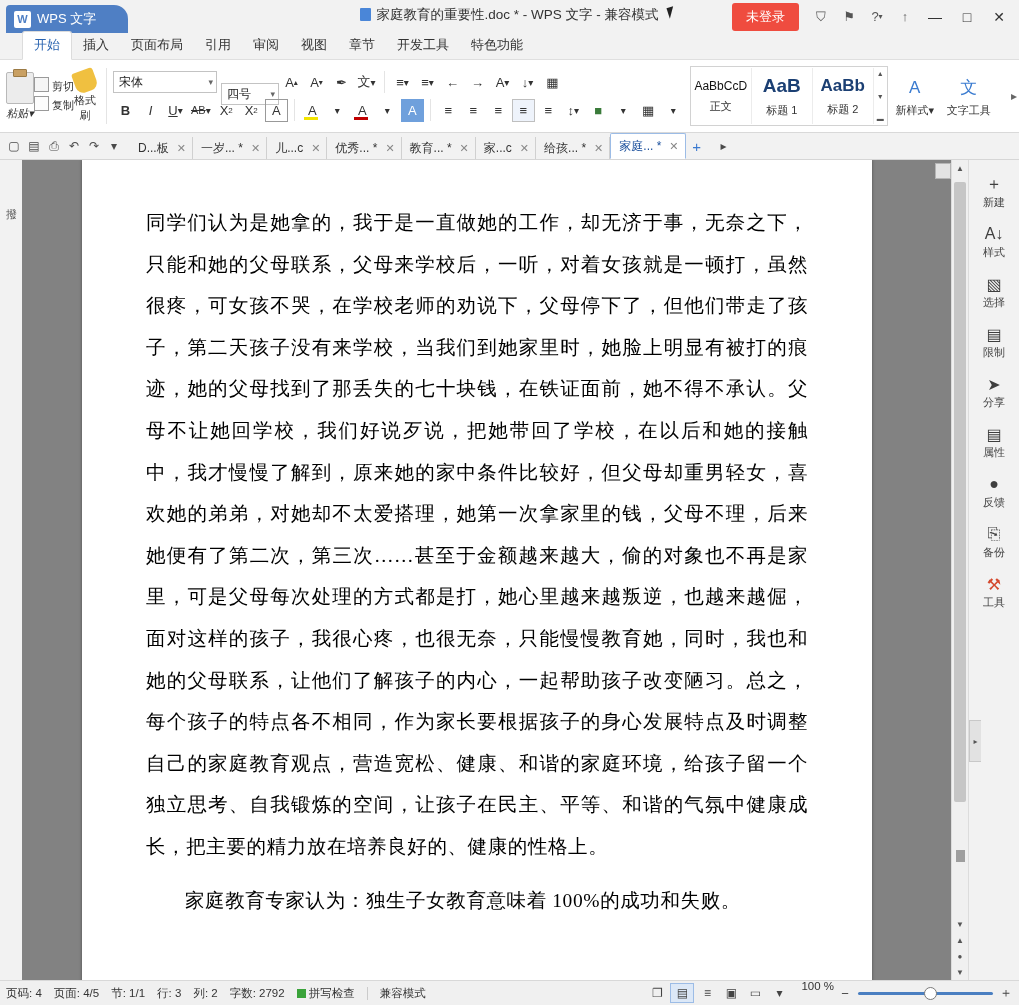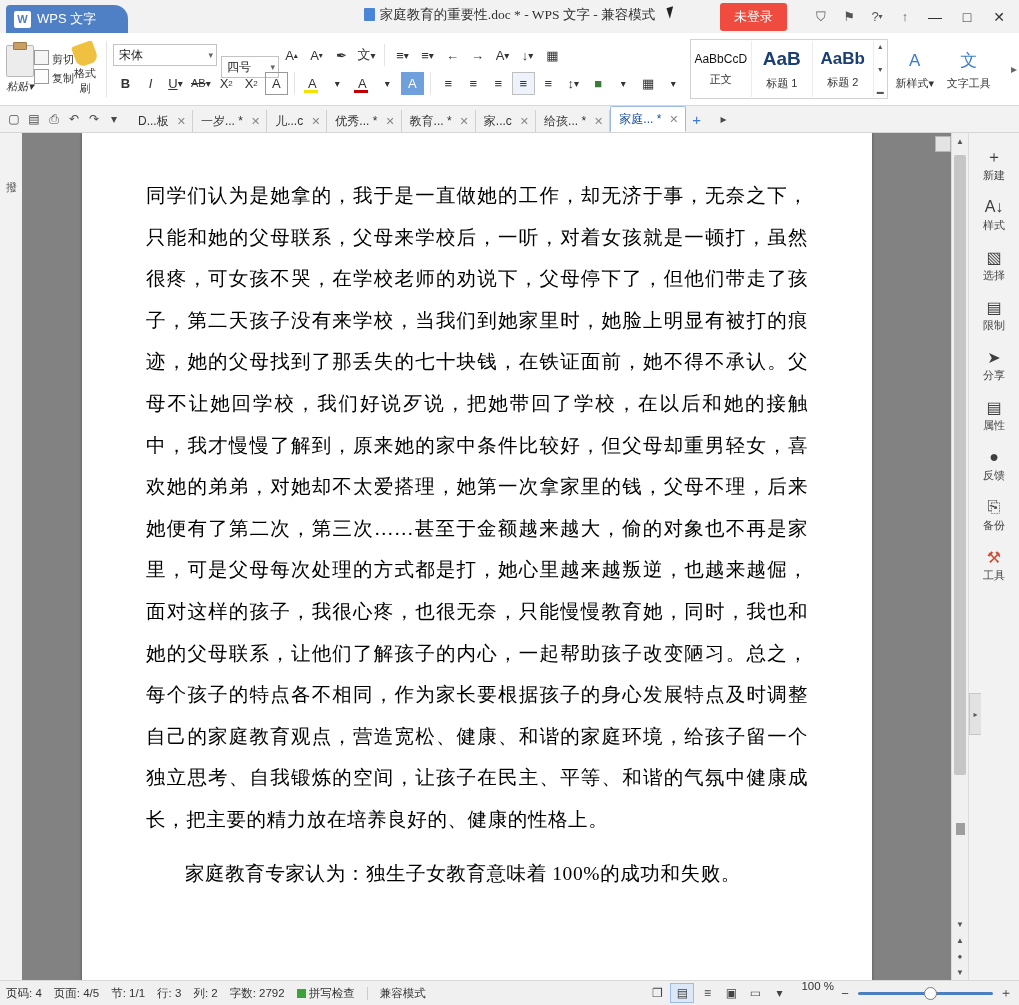--- a/index.html
+++ b/index.html
@@ -59,21 +59,20 @@
     margin-right: 6px;
   }
   .doc-title {
     position: absolute;
     left: 0; right: 0;
     top: 6px;
     text-align: center;
     font-size: 13.5px;
     color: #333;
     pointer-events: none;
-    font-family: Liberation Serif, serif;
   }
   .doc-title .docicon {
     display: inline-block;
     width: 11px; height: 13px;
     background: #4a86d8;
     vertical-align: -2px;
     margin-right: 5px;
     border-radius: 1px;
   }
   .title-right {
@@ -82,21 +81,21 @@
     align-items: center;
     height: 33px;
     padding-right: 4px;
   }
   .login-btn {
     background: #ef4c3f;
     color: #fff;
     font-size: 13px;
     padding: 5px 14px;
     border-radius: 3px;
-    margin-right: 20px;
+    margin-right: 8px;
   }
   .tb-ico {
     width: 24px; height: 24px;
     display: flex; align-items: center; justify-content: center;
     color: #555;
     font-size: 13px;
     margin: 0 2px;
   }
   .win-ctl {
     width: 32px; height: 26px;
@@ -455,20 +454,31 @@
           <span>?</span>
           <span class="sm" style="font-size:8px">▾</span>
         </div>
       <div class="tb-ico">↑</div>
       <div class="win-ctl">—</div>
       <div class="win-ctl">□</div>
       <div class="win-ctl">✕</div>
     </div>
   </div>
 
+  <div class="menubar">
+    <div class="menu-item active">开始</div>
+    <div class="menu-item">插入</div>
+    <div class="menu-item">页面布局</div>
+    <div class="menu-item">引用</div>
+    <div class="menu-item">审阅</div>
+    <div class="menu-item">视图</div>
+    <div class="menu-item">章节</div>
+    <div class="menu-item">开发工具</div>
+    <div class="menu-item">特色功能</div>
+  </div>
 
   <div class="ribbon">
     <div class="clip-group">
       <div class="paste">
         <div class="pic"></div>
         <div><span>粘贴</span>▾</div>
       </div>
       <div class="clip-small">
         <div><span class="sq sq-cut"></span><span>剪切</span></div>
         <div><span class="sq sq-copy"></span><span>复制</span></div>

